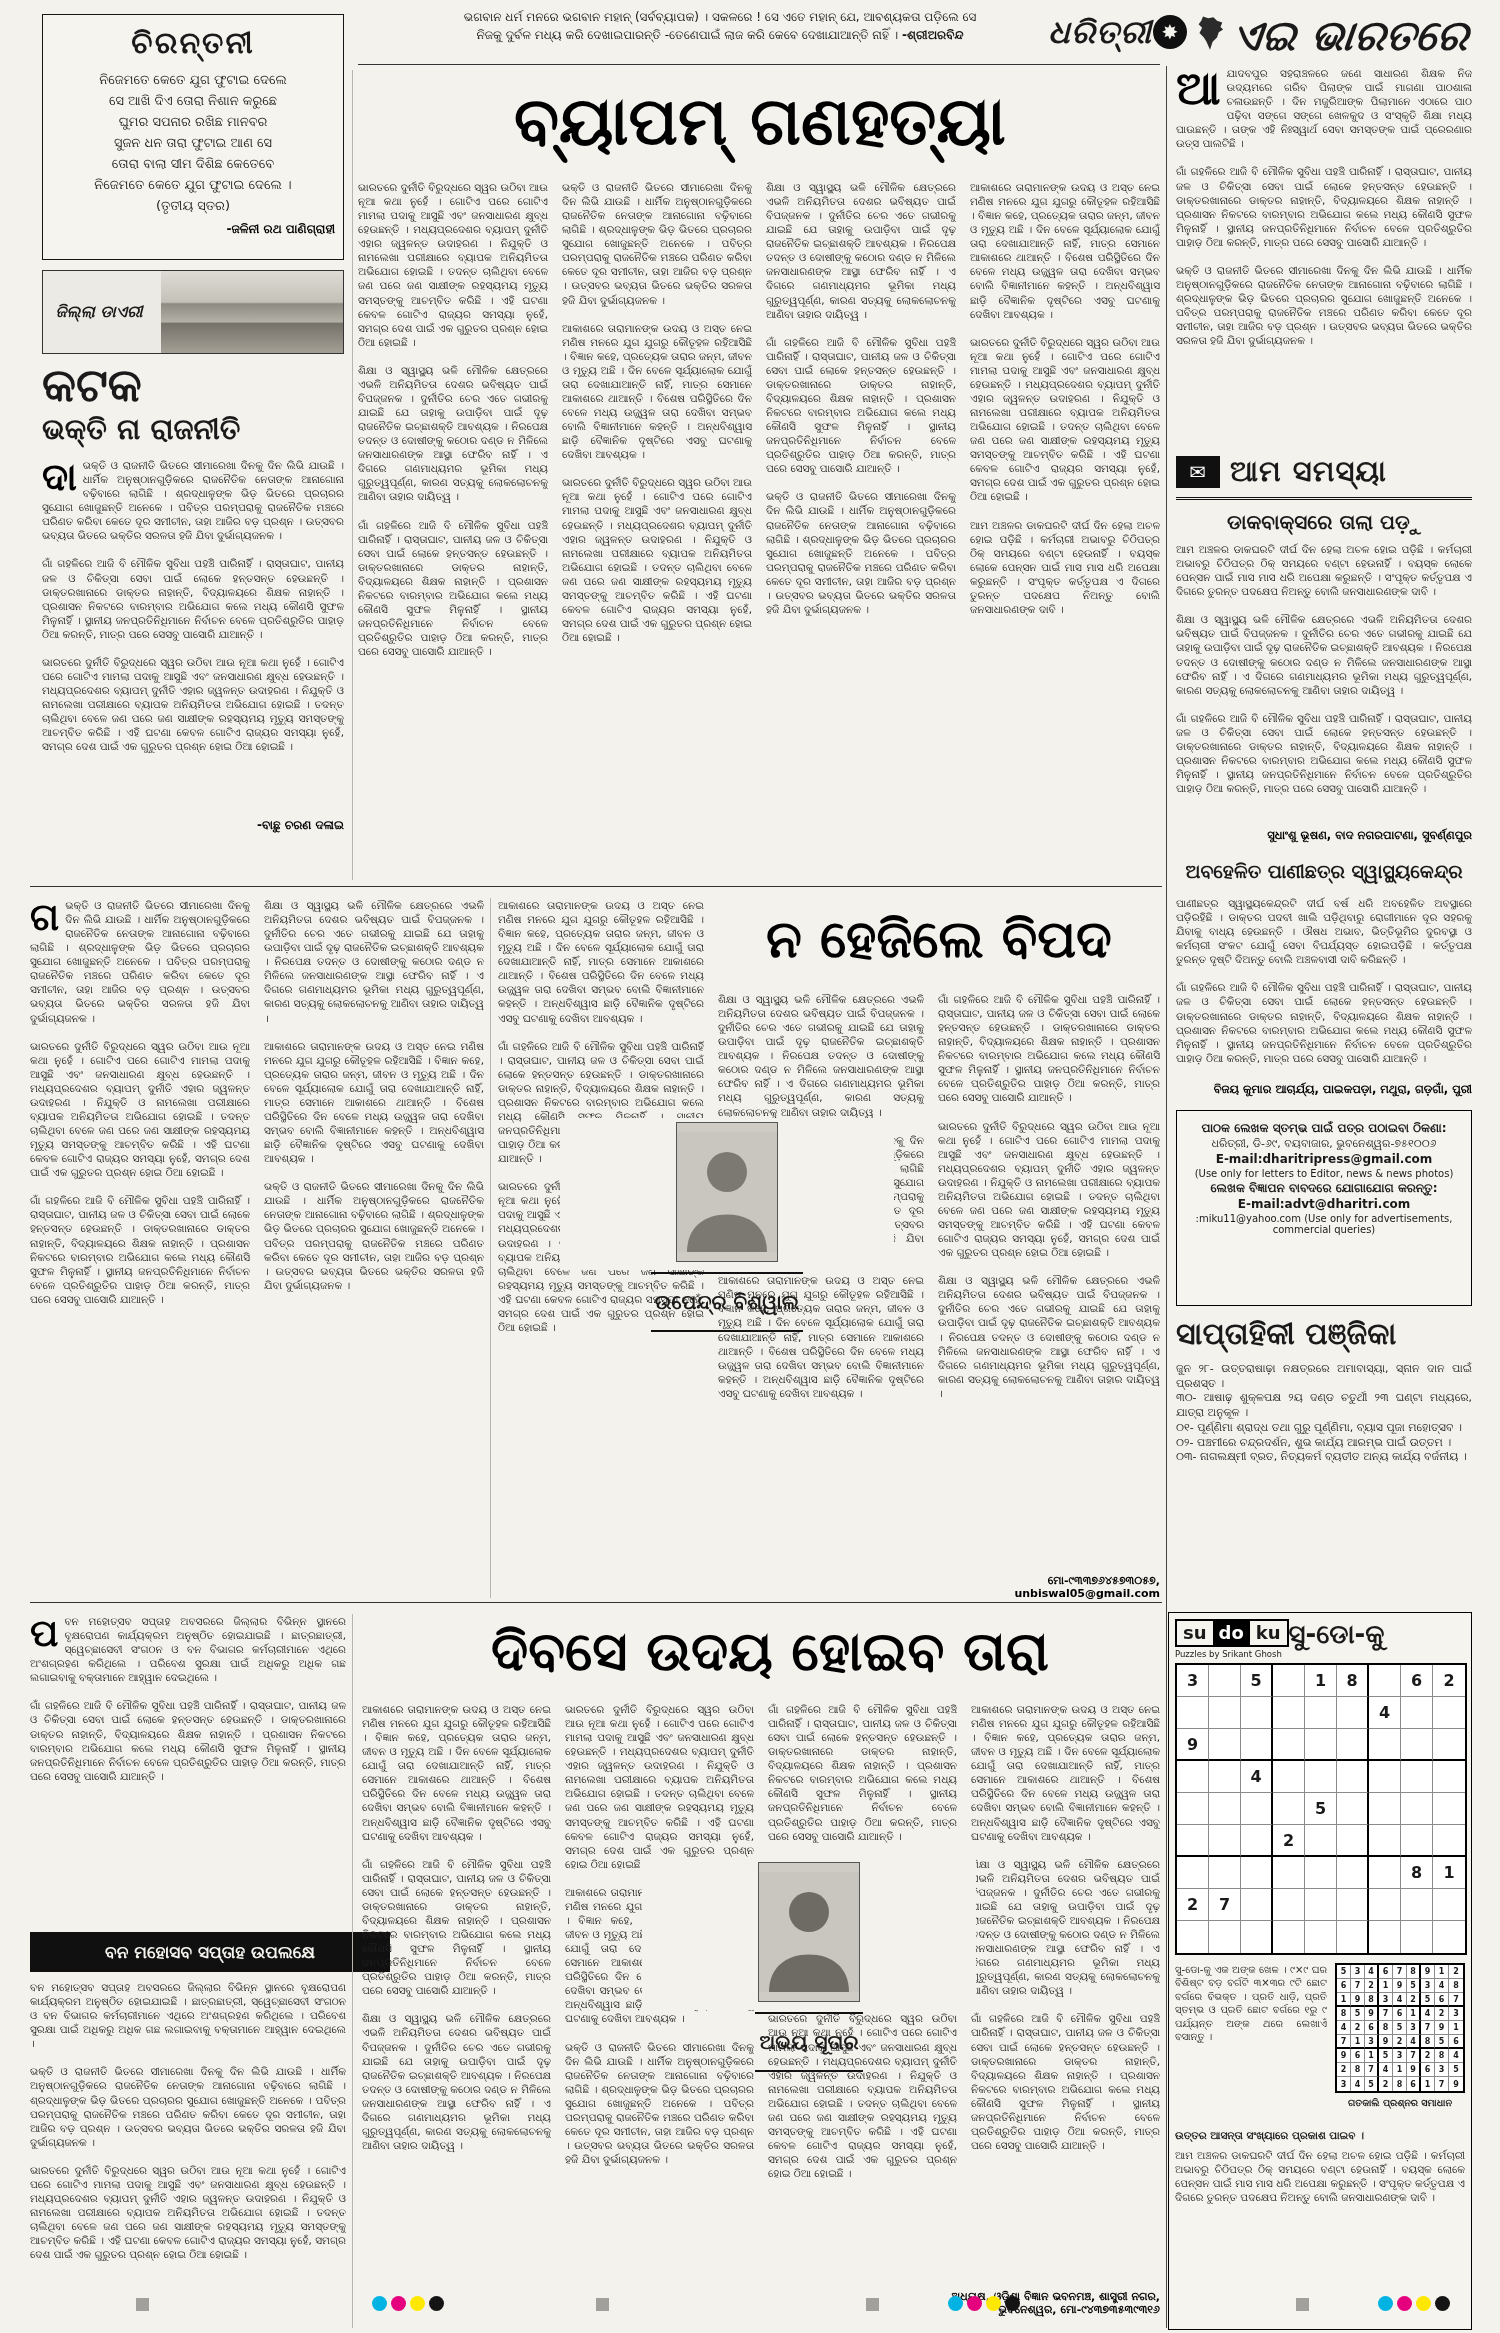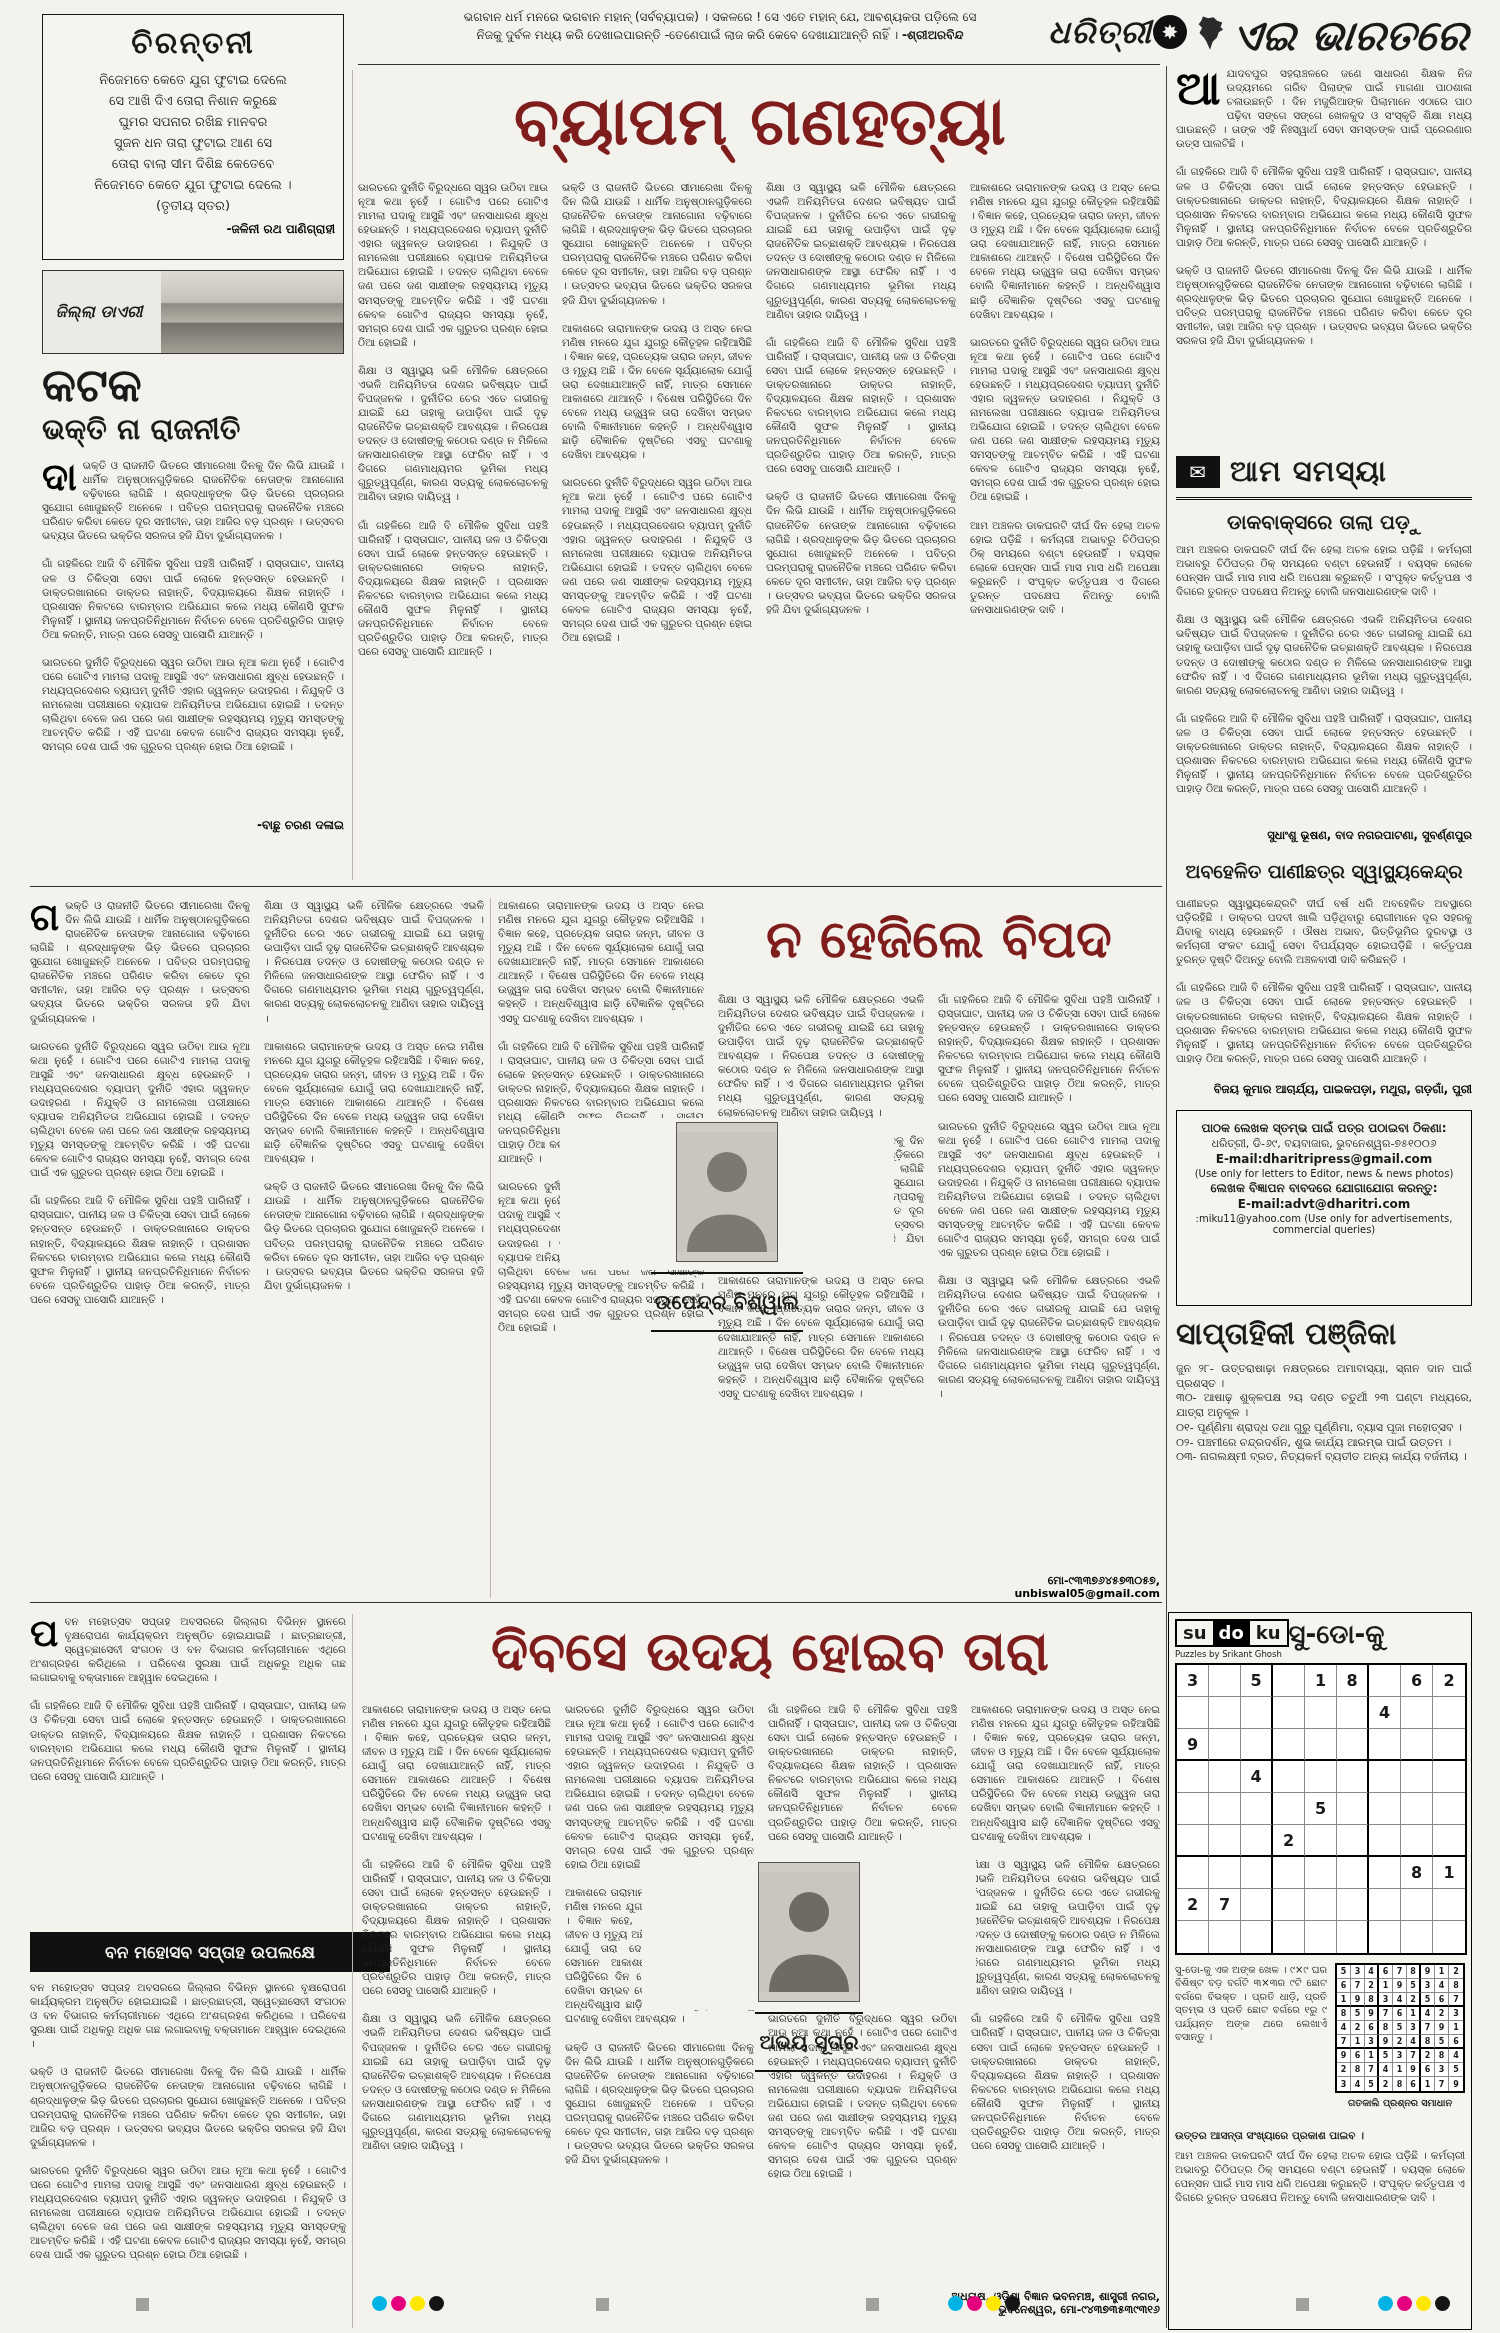--- a/index.html
+++ b/index.html
@@ -3,21 +3,21 @@
 <meta charset="utf-8">
 <style>
   html,body{margin:0;padding:0;background:#d8d6d2;}
   .page{position:relative;width:1500px;height:2333px;background:#f4f2ed;
         font-family:"DejaVu Sans","Liberation Sans",sans-serif;color:#1a1a1a;overflow:hidden;}
   .abs{position:absolute;}
   .jtext{font-size:10.5px;line-height:1.34;text-align:justify;white-space:pre-line;
          overflow:hidden;color:#202020;}
   .dcap{float:left;font-size:38px;line-height:.9;font-weight:bold;padding:2px 6px 0 0;color:#000;}
   .dcap-big{font-size:46px;}
-  .hl{font-weight:bold;color:#7f1d1d;text-align:center;overflow:hidden;}
+  .hl{font-weight:bold;color:#000000;text-align:center;overflow:hidden;}
   .attr{font-weight:bold;font-size:12px;text-align:right;color:#000;}
   .rule-h{background:#333;height:1px;}
   .rule-v{background:#b9b5ae;width:1px;}
   .rule-v.dark{background:#444;}
   .box{border:1.5px solid #161616;background:#f6f4ef;box-sizing:border-box;}
   
   .quote{font-size:12px;line-height:1.5;text-align:center;color:#111;}
   .quote-attr{font-weight:bold;}
   .brand{display:flex;align-items:center;gap:1px;}
   .brand-word{font-size:32px;font-weight:bold;font-style:italic;letter-spacing:1px;}

